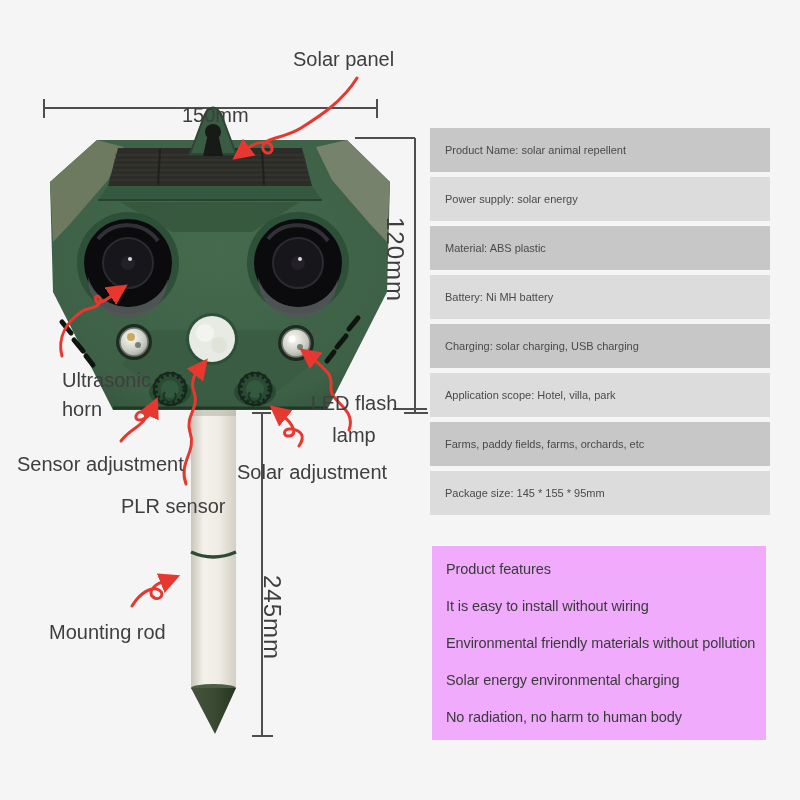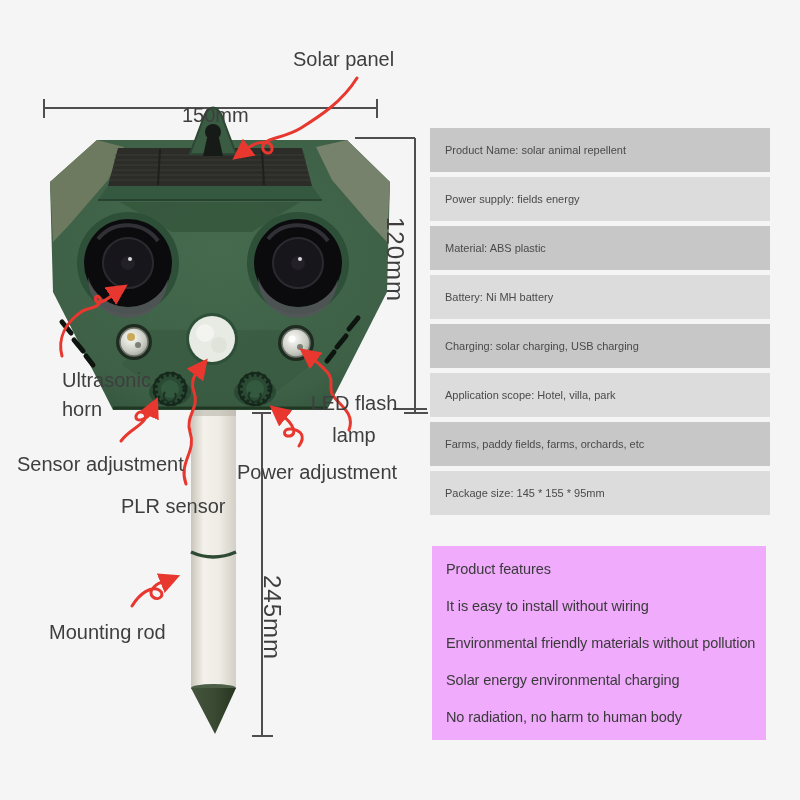--- a/index.html
+++ b/index.html
@@ -206,32 +206,32 @@
 
   <div class="label ultra-label" style="left:14px;top:366px;">
     <span>Ultrasonic</span>
     <span>horn</span>
   </div>
 
   <div class="label" style="left:17px;top:450px;">Sensor adjustment</div>
 
   <div class="label" style="left:121px;top:492px;">PLR sensor</div>
 
-  <div class="label" style="left:237px;top:458px;">Power adjustment</div>
+  <div class="label" style="left:237px;top:458px;">Solar adjustment</div>
 
   <div class="label led-label" style="left:301px;top:388px;">
     <span>LED flash</span>
     <span>lamp</span>
   </div>
 
   <div class="label" style="left:49px;top:618px;">Mounting rod</div>
 
   <div class="specs">
     <div class="spec-row">Product Name: solar animal repellent</div>
-    <div class="spec-row">Power supply: fields energy</div>
+    <div class="spec-row">Power supply: solar energy</div>
     <div class="spec-row">Material: ABS plastic</div>
     <div class="spec-row">Battery: Ni MH battery</div>
     <div class="spec-row">Charging: solar charging, USB charging</div>
     <div class="spec-row">Application scope: Hotel, villa, park</div>
     <div class="spec-row">Farms, paddy fields, farms, orchards, etc</div>
     <div class="spec-row">Package size: 145 * 155 * 95mm</div>
   </div>
 
   <div class="features">
     <div class="feature-line">Product features</div>

